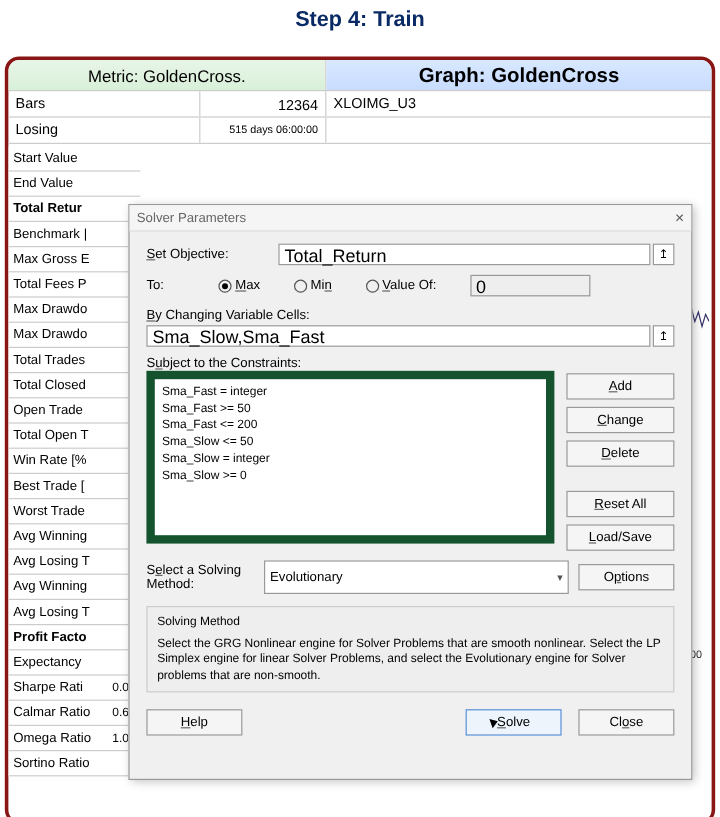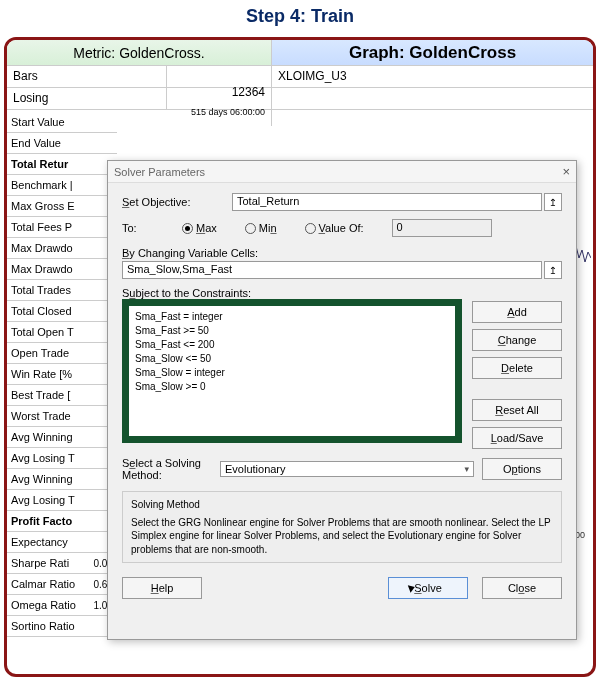--- a/index.html
+++ b/index.html
@@ -11,21 +11,21 @@
     width: 600px;
     height: 681px;
     overflow: hidden;
     position: relative;
   }
   .step-header {
     text-align: center;
     font-weight: bold;
     font-size: 18px;
     color: #0a2a66;
-    padding: 6px 0 10px 0;
+    padding: 6px 0 20px 0;
   }
   .main-frame {
     border: 3px solid #8a1515;
     border-radius: 12px;
     margin: 0 4px;
     height: 640px;
     position: relative;
     background: #fff;
     overflow: hidden;
   }
@@ -53,21 +53,21 @@
     align-items: center;
     justify-content: center;
   }
   .sub-row {
     display: flex;
     border-bottom: 1px solid #ccc;
     height: 22px;
     font-size: 12px;
   }
   .sub-label { width: 160px; padding: 3px 6px; border-right:1px solid #ccc;}
-  .sub-val { width: 105px; padding:19px 6px; text-align:right; border-right:1px solid #ccc;}
+  .sub-val { width: 105px; padding:5px 6px; text-align:right; border-right:1px solid #ccc;}
   .sub-right { flex:1; padding:3px 6px;}
   .stats-col {
     position: absolute;
     left: 0;
     top: 72px;
     width: 110px;
     background:#fff;
   }
   .stat-row {
     border-bottom: 1px solid #ccc;
@@ -119,21 +119,21 @@
   .dlg-close { cursor:pointer; font-size:13px; color:#555;}
   .dlg-body { padding: 10px 14px 8px 14px; }
   .row { display:flex; align-items:center; margin-bottom:8px; }
   .lbl { width:110px; }
   .input {
     flex:1;
     background:#fff;
     border:1px solid #999;
     height:18px;
     padding:1px 4px;
-    font-size:11px;
+    font-size:15px;
   }
   .icon-btn {
     width:18px; height:18px; border:1px solid #999; background:#fff;
     margin-left:2px; display:flex; align-items:center; justify-content:center;
     font-size:10px;
   }
   .radio-row { display:flex; align-items:center; gap:28px; margin-left:30px;}
   .radio { display:flex; align-items:flex-end; gap:3px;}
   .radio-circ { width:11px; height:11px; border:1px solid #555; border-radius:50%; display:flex; align-items:center; justify-content:center;}
   .radio-circ.sel::after { content:""; width:5px; height:5px; background:#000; border-radius:50%;}
@@ -157,21 +157,21 @@
     background:#f5f5f5;
     height:22px;
     display:flex; align-items:center; justify-content:center;
     font-size:11px;
     cursor:pointer;
   }
   .chk { width:11px; height:11px; border:1px solid #555; display:inline-flex; align-items:center; justify-content:center; margin-right:4px;}
   .chk.sel::after{content:"✓"; font-size:9px; color:#000;}
   .method-row { display:flex; align-items:center; gap:8px; margin-top:8px;}
   .select {
-    flex:1; background:#fff; border:1px solid #999; height:16px; padding:1px 4px;
+    flex:1; background:#fff; border:1px solid #999; height:28px; padding:1px 4px;
     display:flex; justify-content:space-between; align-items:center;
   }
   .chev { font-size:9px; color:#555;}
   .desc-box {
     border:1px solid #ccc;
     background:#eee;
     padding:6px 8px;
     margin-top:10px;
     font-size:10px;
     line-height:1.35;
@@ -244,24 +244,24 @@
       <div class="stat-row">
         <span>Max Drawdo</span>
       </div>
       <div class="stat-row">
         <span>Total Trades</span>
       </div>
       <div class="stat-row">
         <span>Total Closed</span>
       </div>
       <div class="stat-row">
+        <span>Open Trade</span>
+      </div>
+      <div class="stat-row">
         <span>Total Open T</span>
-      </div>
-      <div class="stat-row">
-        <span>Open Trade</span>
       </div>
       <div class="stat-row">
         <span>Win Rate [%</span>
       </div>
       <div class="stat-row">
         <span>Best Trade [</span>
       </div>
       <div class="stat-row">
         <span>Worst Trade</span>
       </div>

